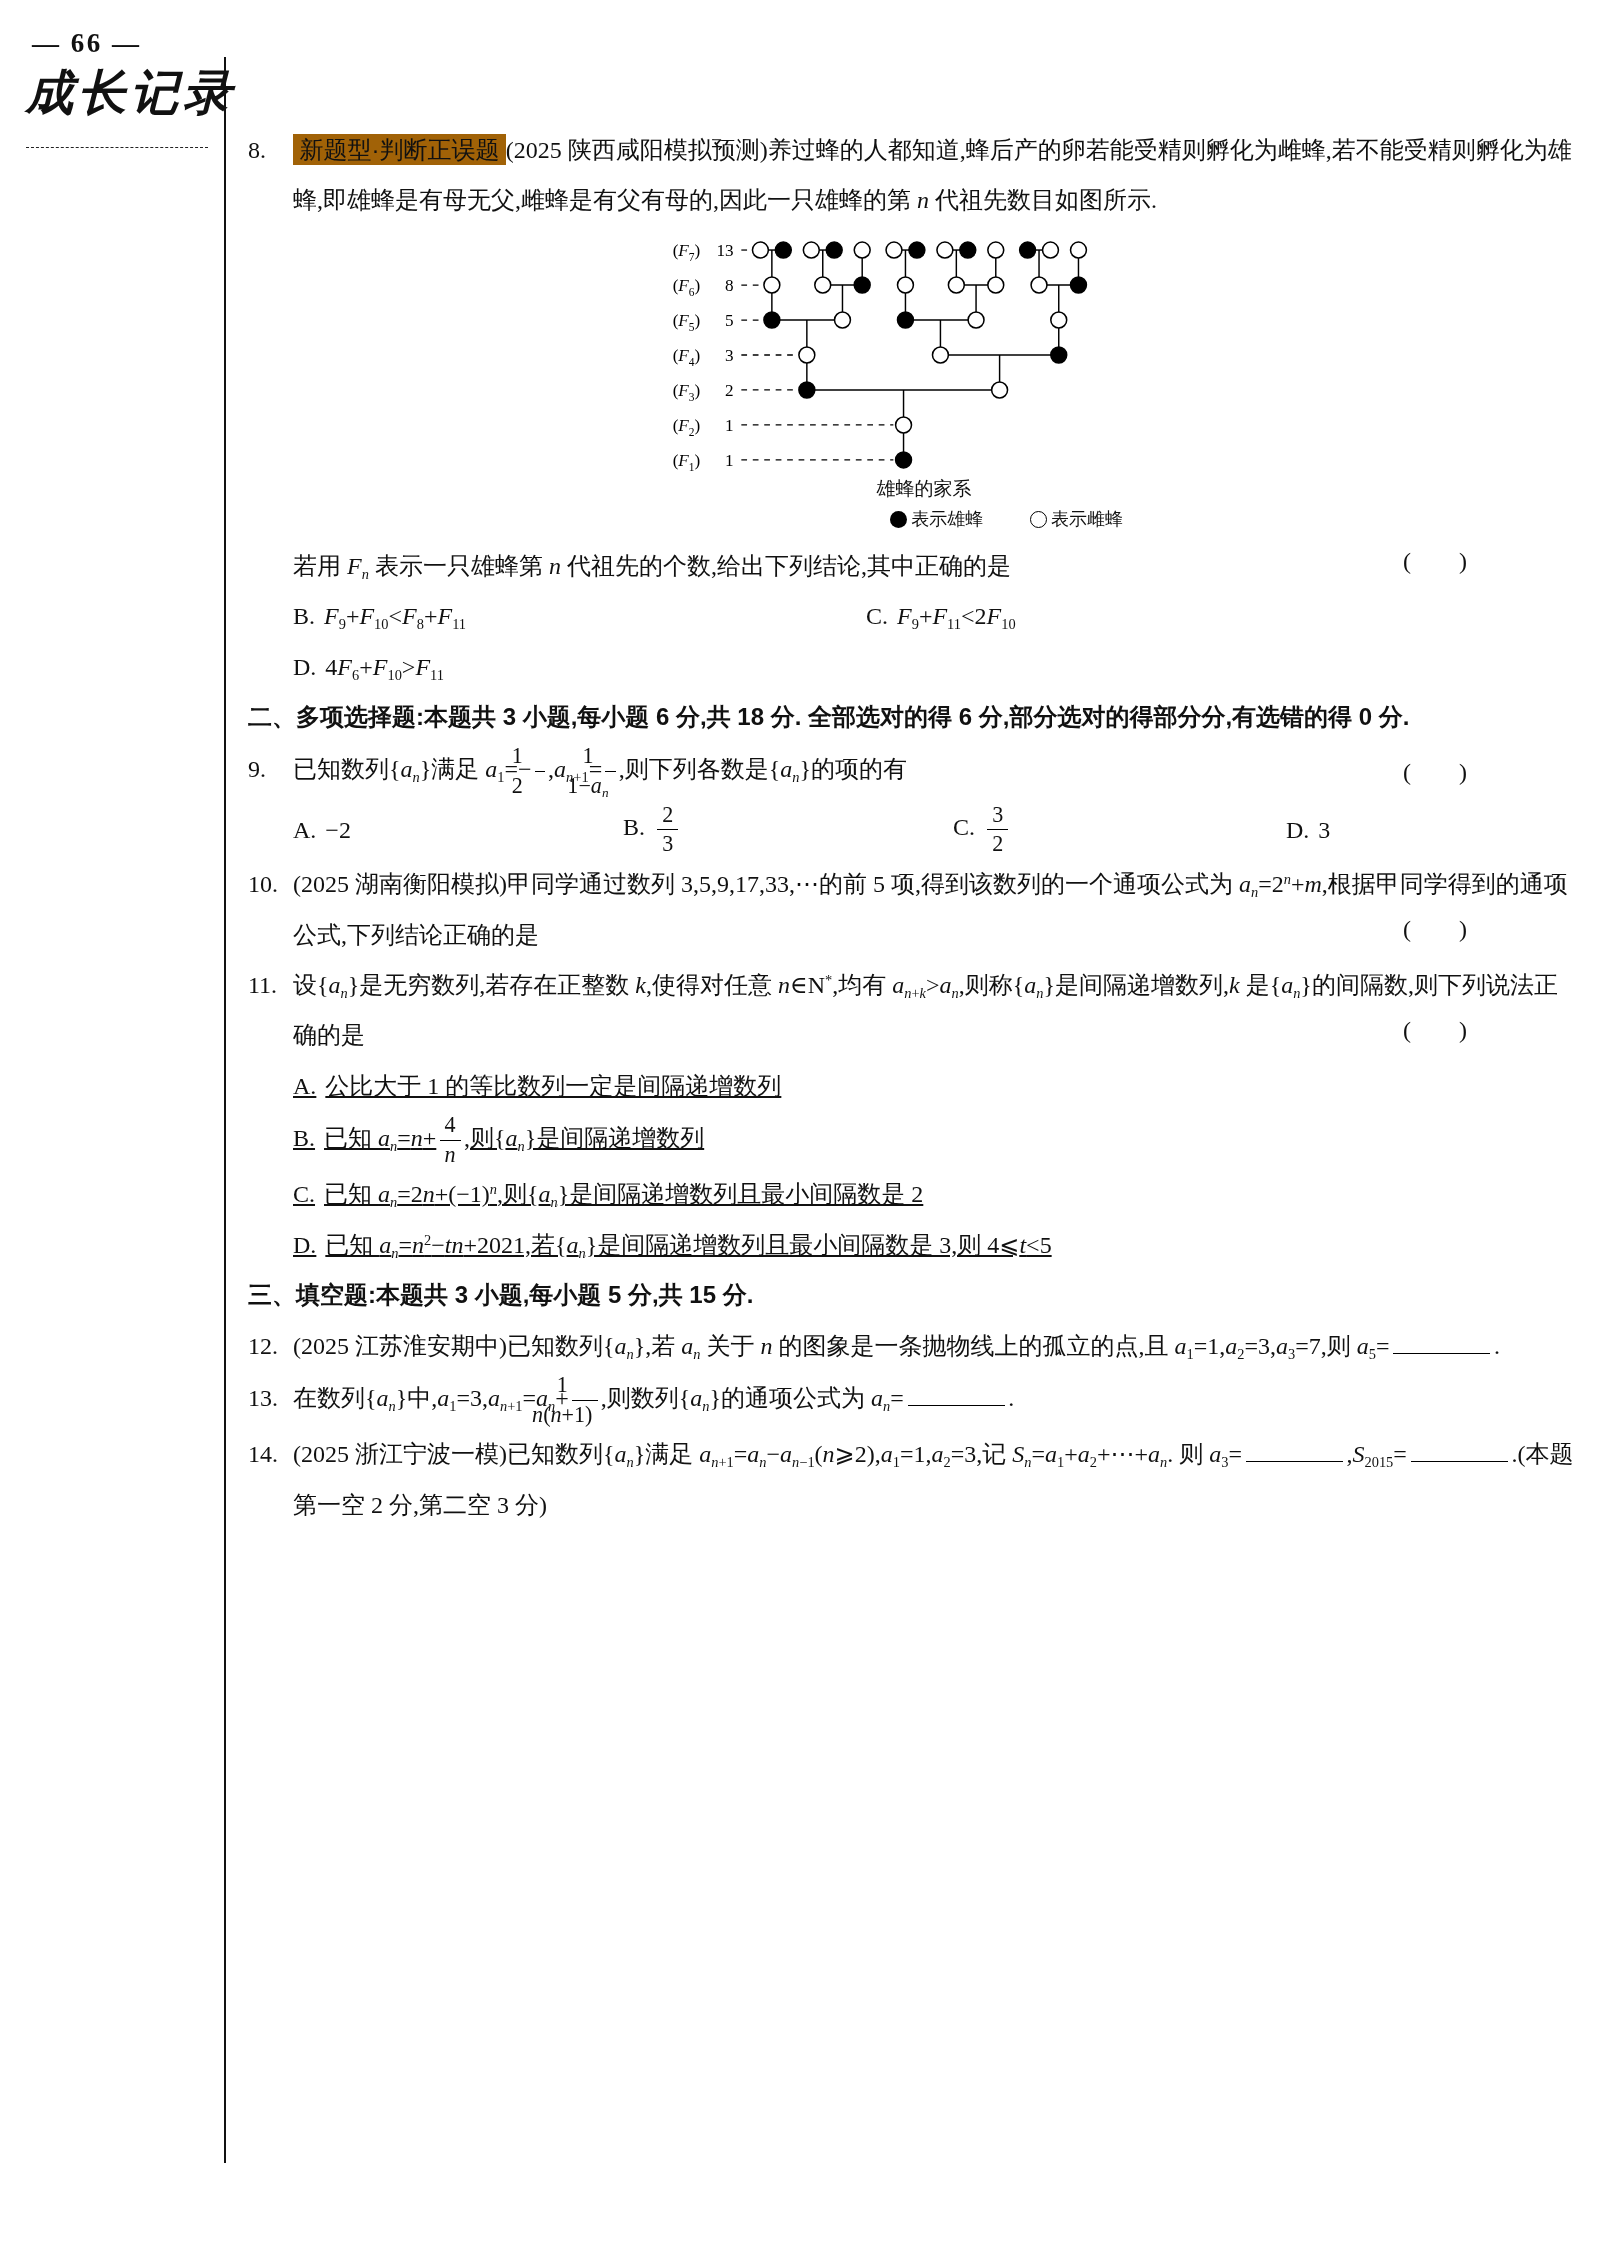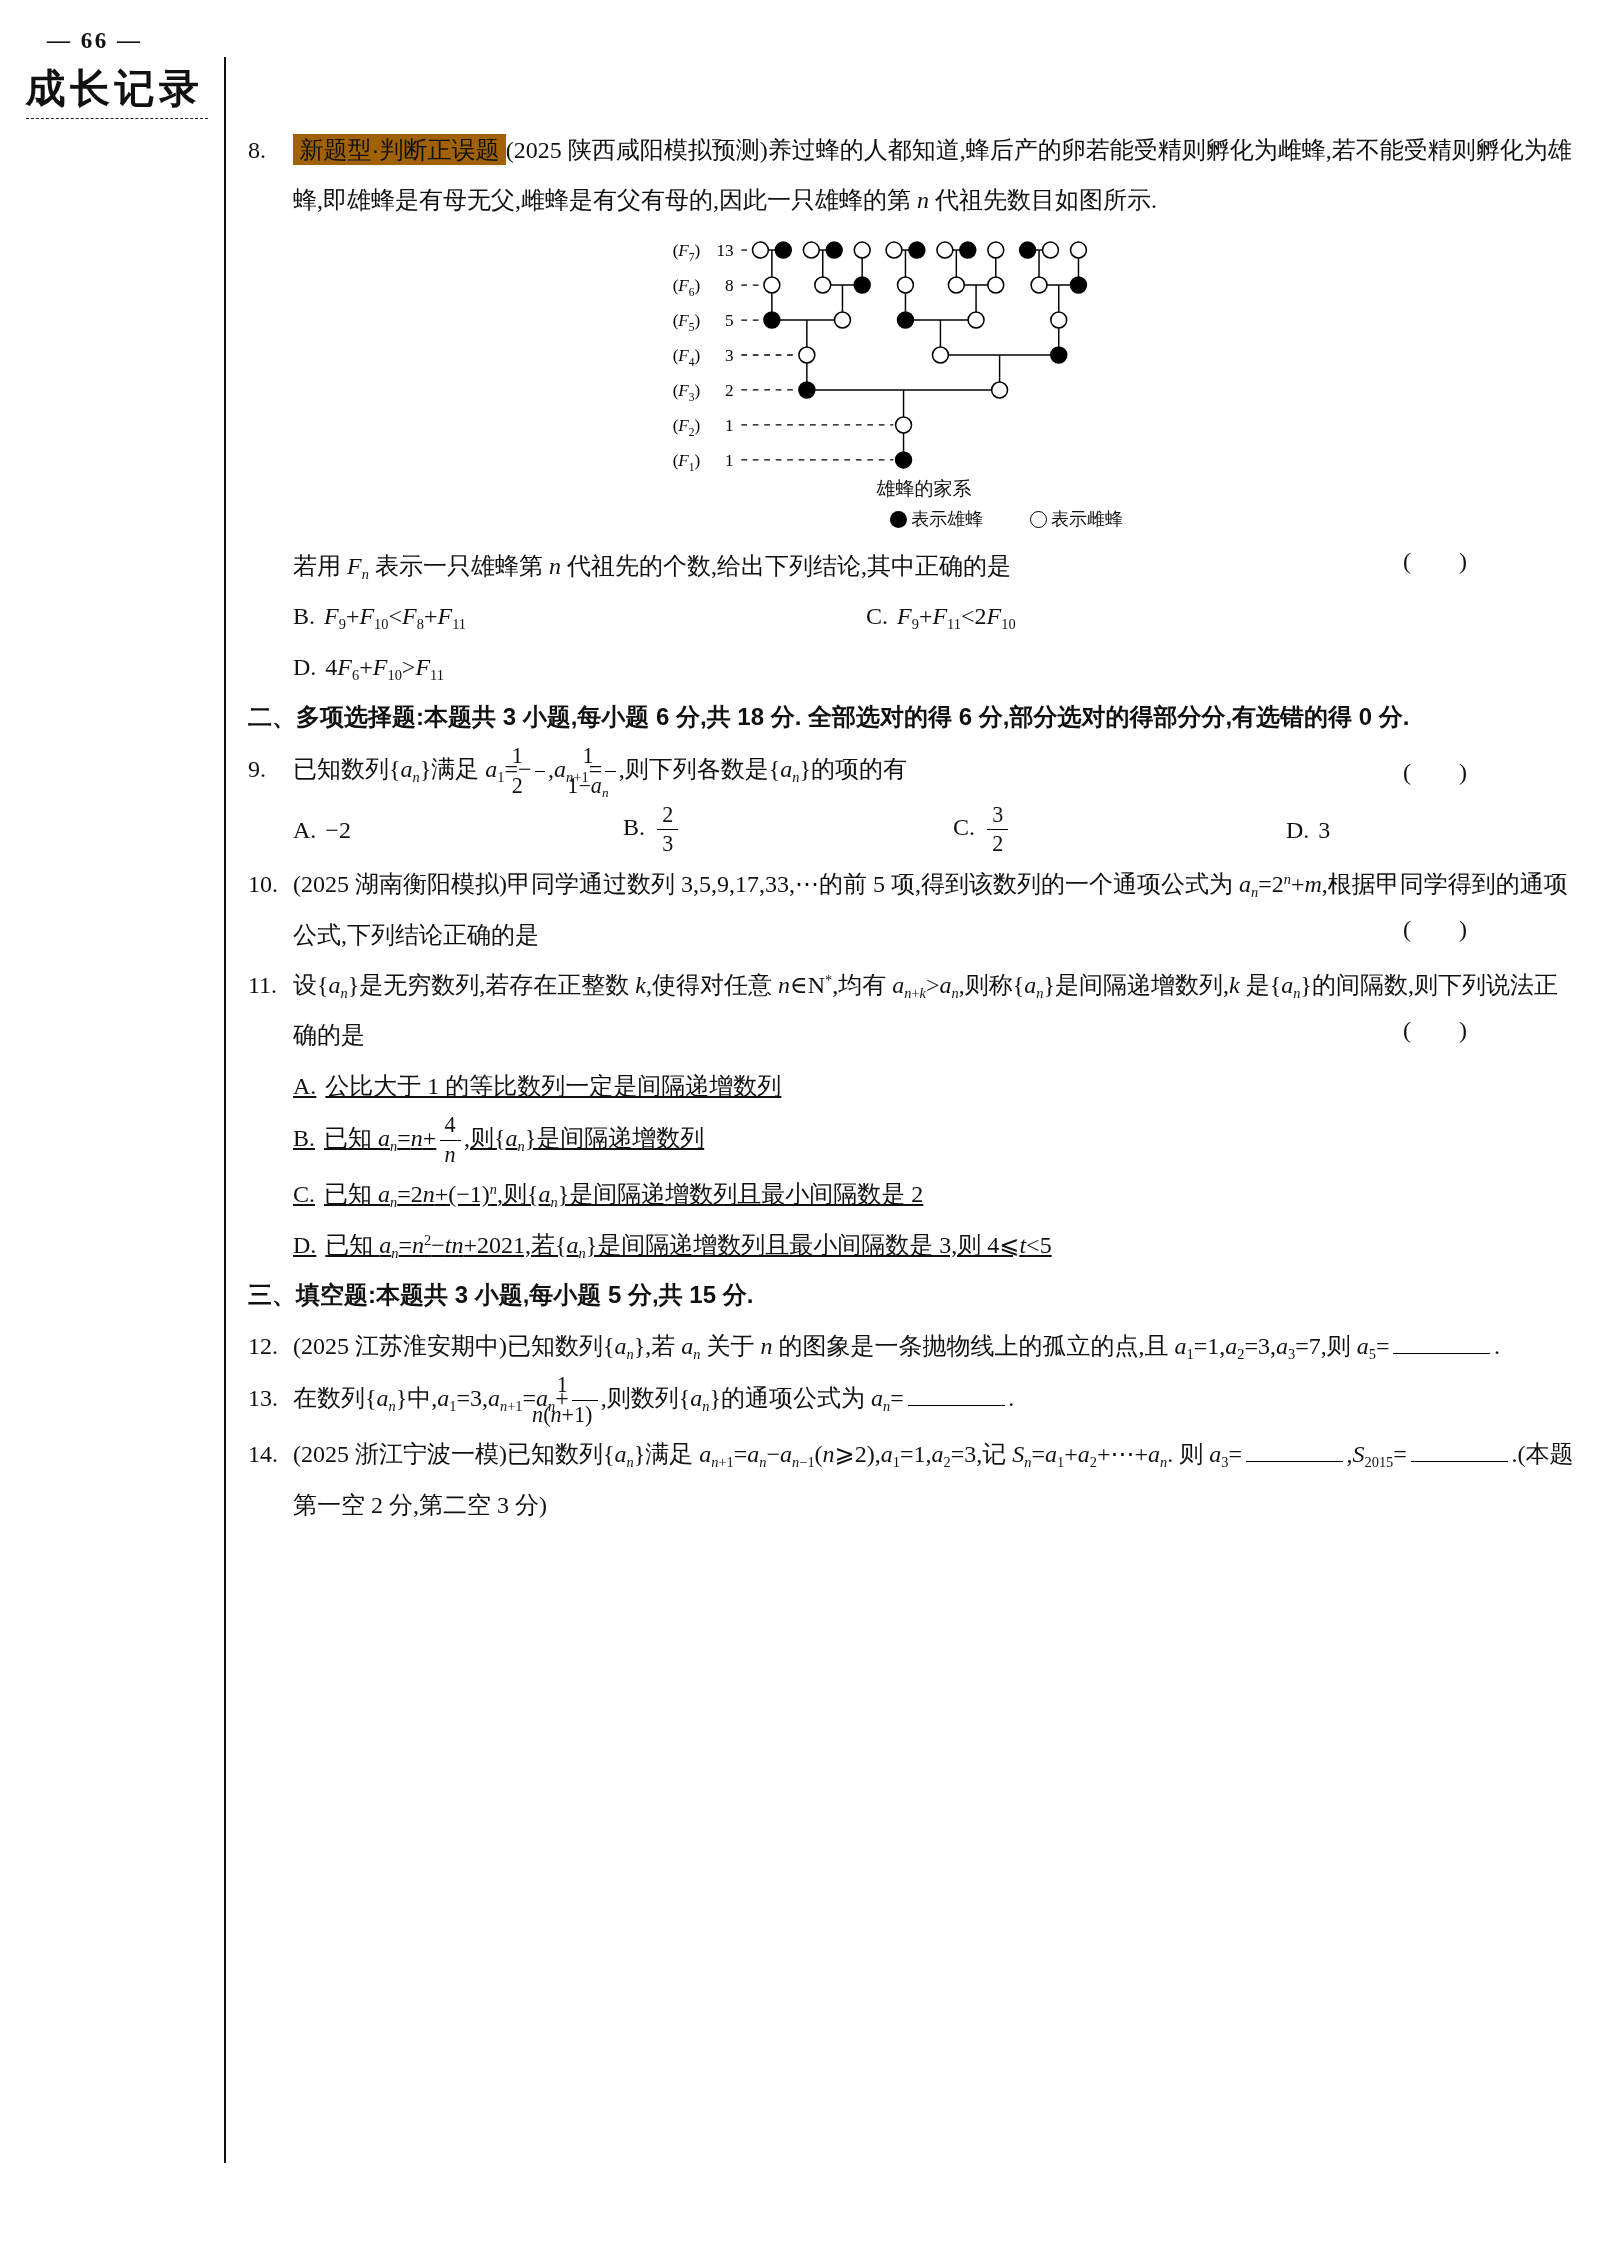--- a/index.html
+++ b/index.html
@@ -2,27 +2,27 @@
 <html style="font-size:10.2px"><head>
 <meta charset="utf-8">
 <style>
   html,body { margin:0; padding:0; background:#888; }
   .page {
     position:relative; width:1622px; height:2261px; background:#ffffff;
     font-family:"Liberation Serif","DejaVu Serif",serif; color:#111;
     overflow:hidden;
   }
   .pageno {
-    position:absolute; top:28px; left:47px;
-    font-size:23px; font-weight:bold; letter-spacing:2.5px;
+    position:absolute; top:28px; left:32px;
+    font-size:27px; font-weight:bold; letter-spacing:2.5px;
   }
   .brand {
     position:absolute; top:61px; left:25.5px; width:182px;
-    font-size:40px; font-weight:bold; 
-    letter-spacing:4.5px; padding-bottom:2px;
+    font-size:48px; font-weight:bold; font-style:italic;
+    letter-spacing:4.5px; padding-bottom:22px;
     border-bottom:1.9px dashed #222; white-space:nowrap;
   }
   .vrule { position:absolute; left:224px; top:57px; width:1.9px; height:2106px; background:#111; }
 
   .main { position:absolute; left:248px; top:125px; width:1327px; font-size:24px; line-height:2.1; }
 
   p { margin:0; }
   .q  { padding-left:45px; text-indent:-45px; position:relative; }
   .qnum { display:inline-block; width:36px; margin-right:9px; text-indent:0; }
   .stem { padding-left:45px; position:relative;margin-top:8px; }

